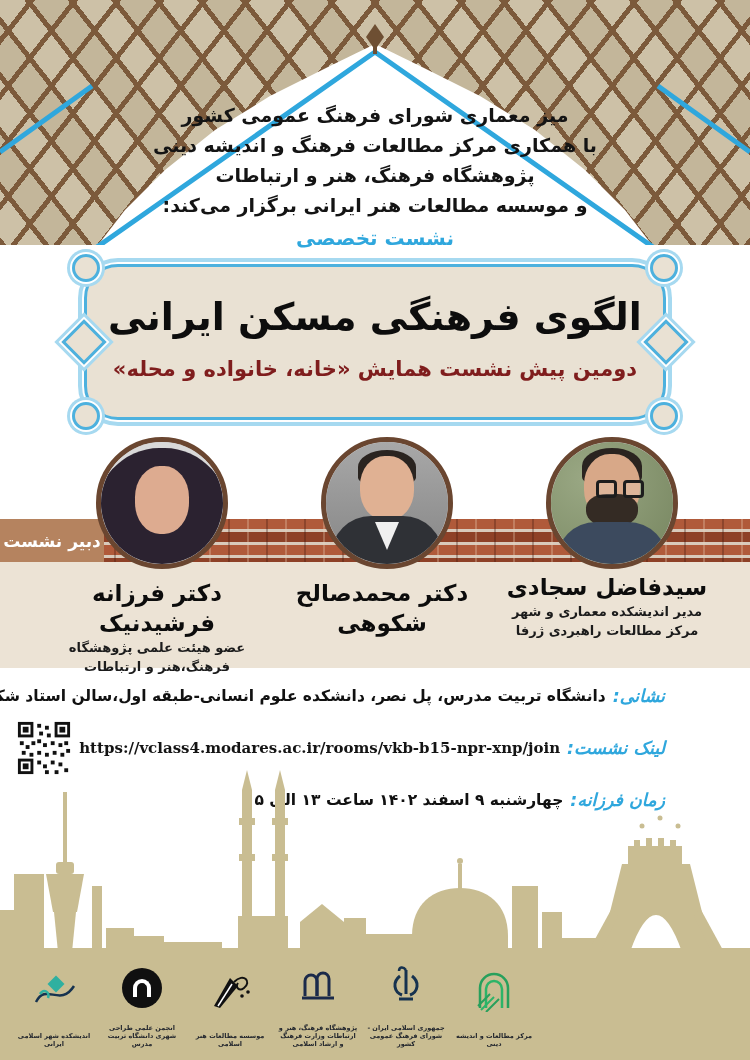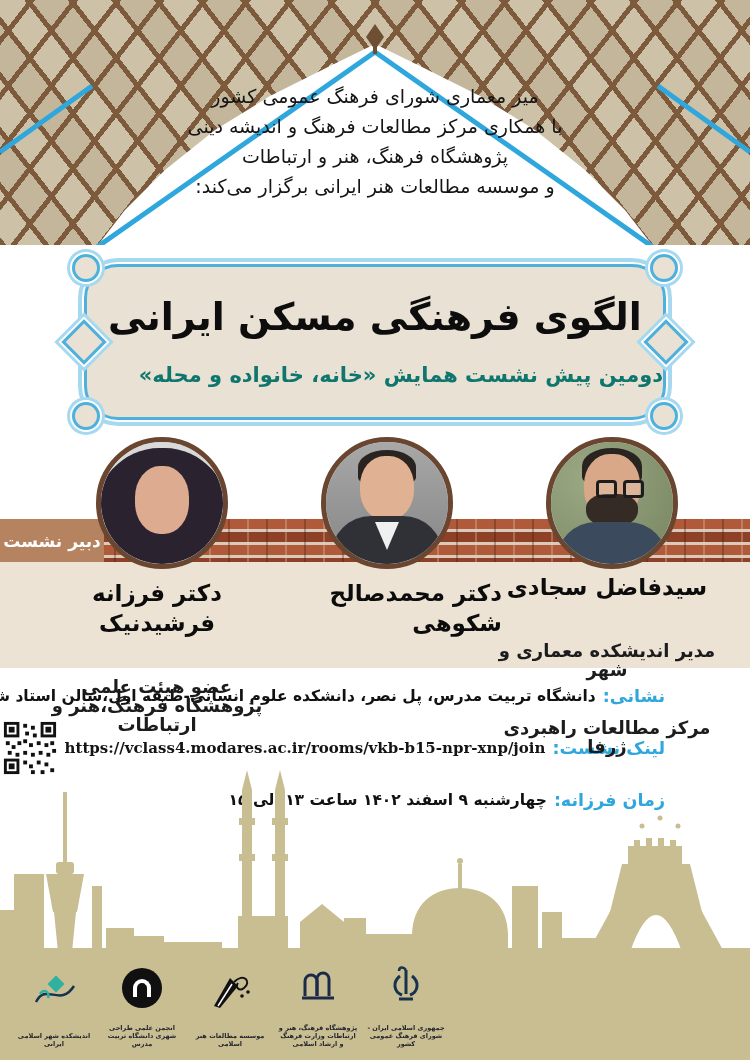--- a/index.html
+++ b/index.html
@@ -17,22 +17,22 @@
       repeating-linear-gradient(52deg, #cdc1a7 0 34px, #c3b69a 34px 68px);
   }
   .lattice-cut{
     position:absolute; left:0; top:0; width:750px; height:245px; background:#ffffff;
     clip-path: polygon(375px 44px, 330px 66px, 270px 96px, 215px 130px, 165px 170px,
                        125px 210px, 98px 245px, 652px 245px, 625px 210px, 585px 170px,
                        535px 130px, 480px 96px, 420px 66px);
   }
   .chevron-svg{position:absolute;left:0;top:0;width:750px;height:245px;}
   .header-text{
-    position:absolute; left:0; top:81px; width:750px; text-align:center;
-    color:#141414; font-weight:normal; font-size:19px; line-height:30px;
+    position:absolute; left:0; top:100px; width:750px; text-align:center;
+    color:#141414; font-weight:bold; font-size:19px; line-height:30px;
   }
   .session-type{
     position:absolute; left:0; top:226px; width:750px; text-align:center;
     color:#2fa7dd; font-weight:bold; font-size:20px;
   }
   
   .cartouche{position:absolute; left:66px; top:258px; width:618px; height:168px;}
   .cartouche .body{
     position:absolute; inset:6px 18px; background:#e9e1d3;
     border:3px solid #4db1de; border-radius:34px;
@@ -49,22 +49,22 @@
     position:absolute; width:26px; height:26px; background:#e9e1d3;
     border:3px solid #4db1de; transform:rotate(45deg);
     box-shadow:0 0 0 2px #ffffff, 0 0 0 5px #a6d9f0; top:68px;
   }
   .tip.left{left:2px;} .tip.right{right:2px;}
   .main-title{
     position:absolute; left:0; top:28px; width:100%; text-align:center;
     font-size:38px; font-weight:bold; color:#0d0d0d;
   }
   .sub-title{
-    position:absolute; left:0; top:96px; width:100%; 
-    font-size:21px; font-weight:bold; color:#0f766e;
+    position:absolute; left:0; top:90px; width:100%; text-align:center;
+    font-size:21px; font-weight:bold; color:#7f1d1d;
   }
   
   .brick-band{
     position:absolute; left:0; top:519px; width:750px; height:43px;
     background-color:#a34b30;
     background-image:
       repeating-linear-gradient(90deg, rgba(60,20,10,.30) 0 2px, rgba(0,0,0,0) 2px 38px),
       repeating-linear-gradient(90deg, rgba(0,0,0,0) 0 19px, rgba(235,210,185,.30) 19px 21px, rgba(0,0,0,0) 21px 38px),
       repeating-linear-gradient(180deg, #b05a3a 0 10px, #d9cabb 10px 13px, #8e4127 13px 23px, #d9cabb 23px 26px);
   }
@@ -94,28 +94,28 @@
   .av-m2{background:radial-gradient(circle at 30% 30%, #9aa884, #76855f);}
   .av-m2 .body{bottom:-10px; width:112px; height:52px; background:#3c4a5e;}
   .av-m2 .hair{top:6px; width:60px; height:36px;}
   .av-m2 .head{top:12px; width:56px; height:66px; background:#d8a888;}
   .av-m2 .beard{position:absolute; left:50%; transform:translateX(-50%); top:52px; width:52px; height:34px; background:#342b24; border-radius:40% 40% 50% 50%;}
   .av-m2 .glasses{position:absolute; left:50%; transform:translateX(-50%); top:38px; width:48px; height:14px;
     border-left:16px solid rgba(20,20,20,0); display:flex; gap:6px; justify-content:center;}
   .av-m2 .glasses i{display:block; width:15px; height:12px; border:3px solid #1d1d1d; border-radius:4px; background:rgba(255,255,255,.15);}
   .speaker{position:absolute; width:240px; text-align:center; z-index:6;}
   .speaker .name{font-size:23px; font-weight:bold; color:#0c0c0c; line-height:30px;}
-  .speaker .role{font-size:18px; font-weight:bold; color:#1c1c1c; line-height:19px;margin-top:39px;}
-  .sp-left{left:37px; top:578px;} .sp-mid{left:262px; top:578px;text-align:right;} .sp-right{left:487px; top:572px;}
+  .speaker .role{font-size:13px; font-weight:bold; color:#1c1c1c; line-height:19px;}
+  .sp-left{left:37px; top:578px;} .sp-mid{left:262px; top:578px;} .sp-right{left:487px; top:572px;}
   
   .info-row{
     position:absolute; right:85px; direction:rtl; display:flex; align-items:center; gap:7px;
     white-space:nowrap;
   }
-  .info-label{color:#2fa7dd; font-weight:bold; font-size:17.5px;}
+  .info-label{color:#2fa7dd; font-weight:bold; font-size:17.5px;font-style:italic;}
   .info-value{color:#111111; font-weight:bold; font-size:15.5px;}
   .row-address{top:686px;}
   .row-link{top:718px; height:60px;}
   .row-time{top:790px;}
   .link-url{font-family:"DejaVu Serif", serif; font-weight:bold; font-size:15px; color:#141414; direction:ltr; unicode-bidi:embed;}
   .qr{width:56px; height:56px; background:#ffffff;}
   
   .skyline{position:absolute; left:0; bottom:0; width:750px; height:300px;}
   .logos{
     position:absolute; left:14px; top:956px; width:540px; height:92px;
@@ -142,20 +142,21 @@
     <rect x="373" y="46" width="4" height="8" fill="#6e4f33"></rect>
   </svg>
 
   <div class="header-text">
     <div>میز معماری شورای فرهنگ عمومی کشور</div>
     <div>با همکاری مرکز مطالعات فرهنگ و اندیشه دینی</div>
     <div>پژوهشگاه فرهنگ، هنر و ارتباطات</div>
     <div>و موسسه مطالعات هنر ایرانی برگزار می‌کند:</div>
   </div>
 
+  <div class="session-type">نشست تخصصی</div>
 
   <div class="cartouche">
     <div class="body">
       <div class="main-title">الگوی فرهنگی مسکن ایرانی</div>
       <div class="sub-title">دومین پیش نشست همایش «خانه، خانواده و محله»</div>
     </div>
     <div class="bump tl"></div>
     <div class="bump tr"></div>
     <div class="bump bl"></div>
     <div class="bump br"></div>
@@ -343,15 +344,25 @@
     <div class="logo">
       <svg width="36" height="40" viewBox="0 0 36 40">
         <path d="M18 6 V30" fill="none" stroke="#16324f" stroke-width="3"></path>
         <path d="M12 12 C4 18 6 28 14 31" fill="none" stroke="#16324f" stroke-width="3"></path>
         <path d="M24 12 C32 18 30 28 22 31" fill="none" stroke="#16324f" stroke-width="3"></path>
         <path d="M18 6 C15 2 11 3 11 7" fill="none" stroke="#16324f" stroke-width="2.5"></path>
         <line x1="11" y1="35" x2="25" y2="35" stroke="#16324f" stroke-width="3"></line>
       </svg>
       <div class="cap">جمهوری اسلامی ایران - شورای فرهنگ عمومی کشور</div>
     </div>
+    <div class="logo">
+      <svg width="44" height="44" viewBox="0 0 44 44">
+        <path d="M8 40 V20 a14 14 0 0 1 28 0 V40" fill="none" stroke="#27a05c" stroke-width="2.5"></path>
+        <path d="M14 40 V21 a8 8 0 0 1 16 0 V40" fill="none" stroke="#2cb468" stroke-width="2.5"></path>
+        <line x1="6" y1="38" x2="18" y2="26" stroke="#27a05c" stroke-width="2"></line>
+        <line x1="9" y1="42" x2="22" y2="29" stroke="#2cb468" stroke-width="2"></line>
+        <line x1="14" y1="44" x2="27" y2="31" stroke="#27a05c" stroke-width="2"></line>
+      </svg>
+      <div class="cap">مرکز مطالعات و اندیشه دینی</div>
+    </div>
   </div>
 
 </div>
 
 </body></html>

